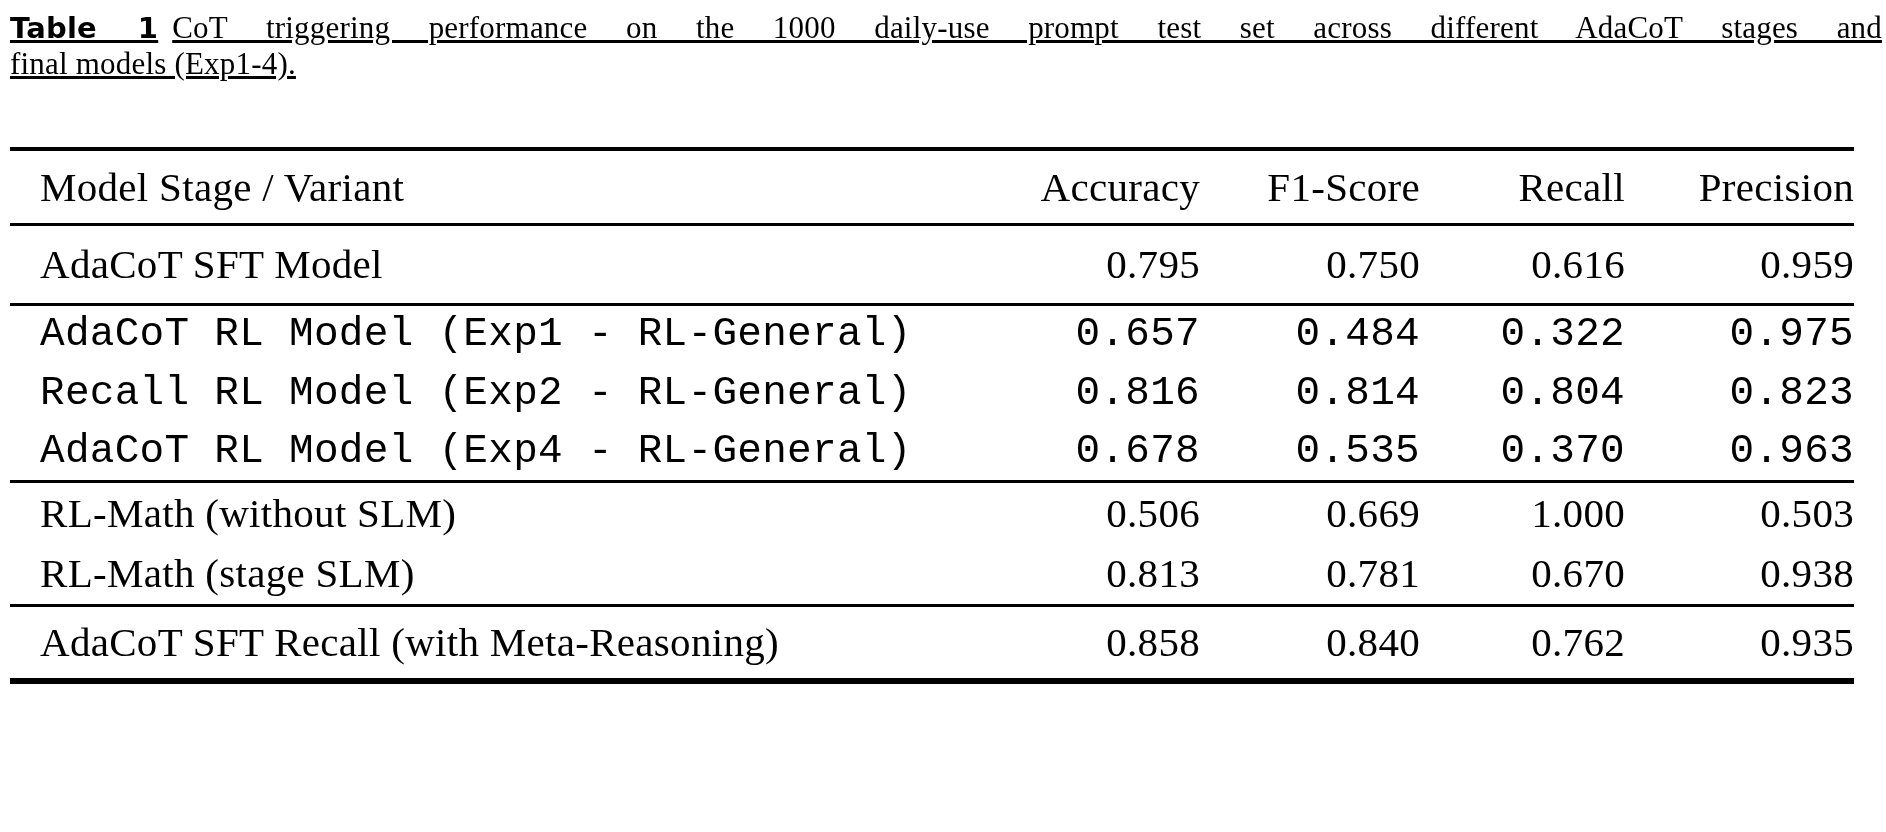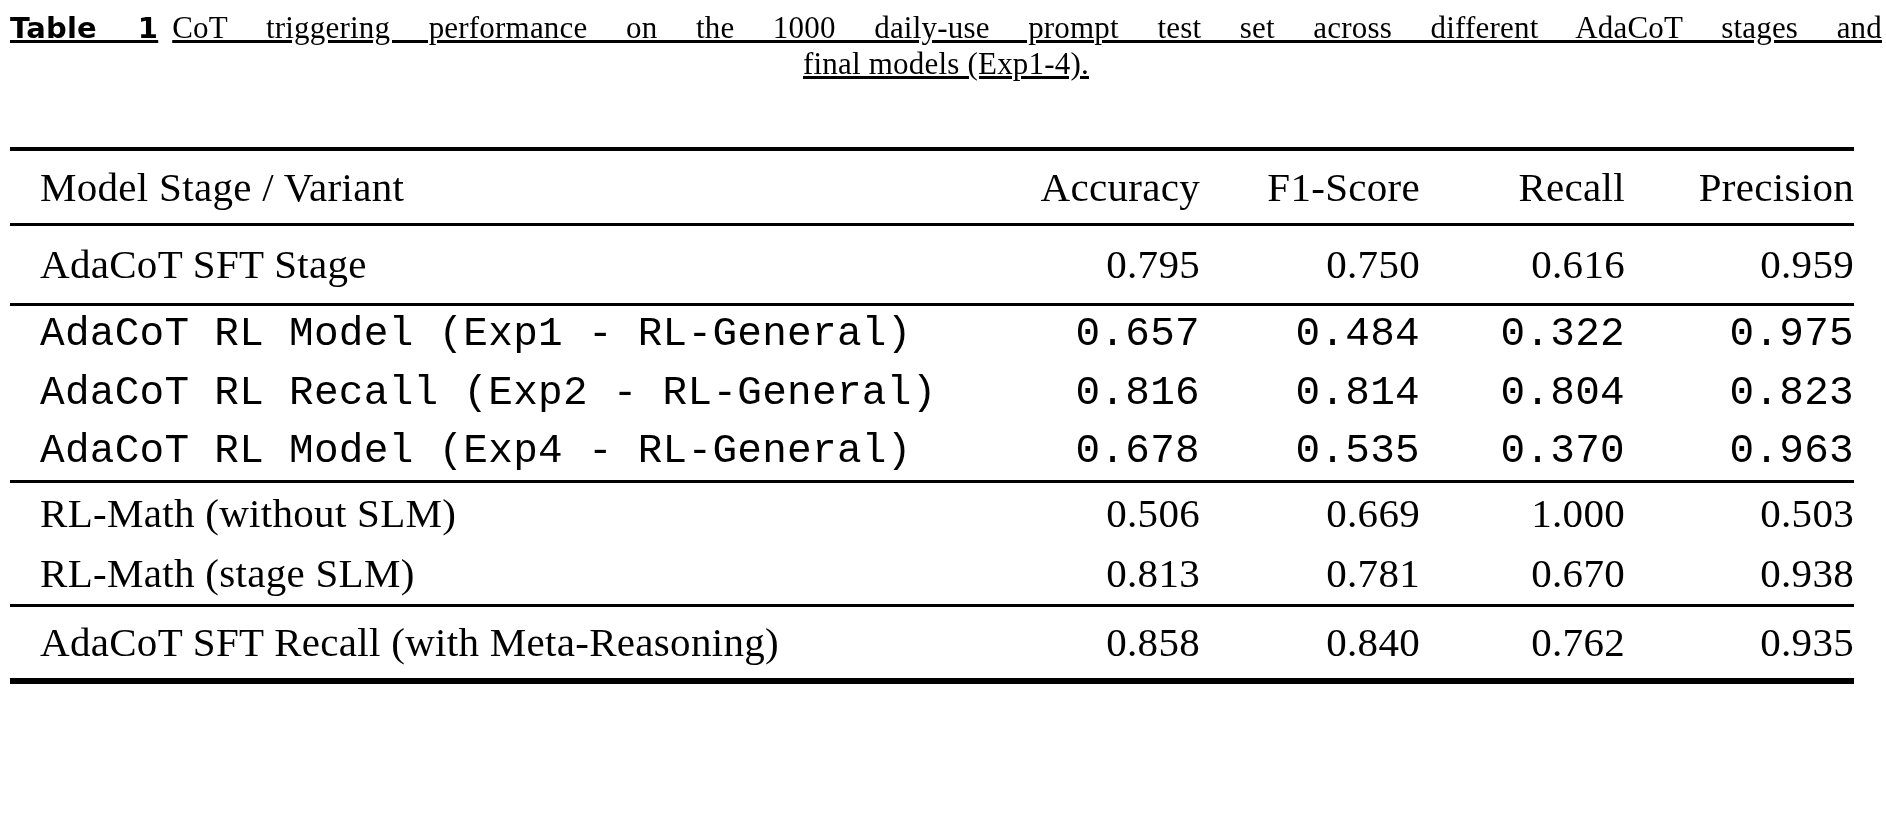--- a/index.html
+++ b/index.html
@@ -11,21 +11,21 @@
     font-family: "Liberation Serif", "DejaVu Serif", serif;
     overflow: hidden;
   }
   .caption {
     padding: 10px 4px 0 10px;
     font-size: 31px;
     line-height: 35px;
     letter-spacing: 0.2px;
     text-decoration: underline;
   }
-  .cap-line { display: block; text-align: center; }
+  .cap-line { display: block; }
   .jl { text-align: justify; text-align-last: justify; }
   .cap-label {
     font-family: "DejaVu Sans", "Liberation Sans", sans-serif;
     font-weight: 700;
     font-size: 29px;
     padding-right: 14px;
   }
   table.results {
     border-collapse: collapse;
     table-layout: fixed;
@@ -72,38 +72,38 @@
       <th class="name">Model Stage / Variant</th>
       <th class="num">Accuracy</th>
       <th class="num">F1-Score</th>
       <th class="num">Recall</th>
       <th class="num">Precision</th>
     </tr>
   </thead>
 
   <tbody class="g1 sep">
     <tr>
-      <td class="name">AdaCoT SFT Stage</td>
+      <td class="name">AdaCoT SFT Model</td>
       <td class="num">0.795</td>
       <td class="num">0.750</td>
       <td class="num">0.616</td>
       <td class="num">0.959</td>
     </tr>
   </tbody>
 
   <tbody class="g2 sep">
     <tr>
       <td class="name">AdaCoT RL Model (Exp1 - RL-General)</td>
       <td class="num">0.657</td>
       <td class="num">0.484</td>
       <td class="num">0.322</td>
       <td class="num">0.975</td>
     </tr>
     <tr>
-      <td class="name">AdaCoT RL Recall (Exp2 - RL-General)</td>
+      <td class="name">Recall RL Model (Exp2 - RL-General)</td>
       <td class="num">0.816</td>
       <td class="num">0.814</td>
       <td class="num">0.804</td>
       <td class="num">0.823</td>
     </tr>
     <tr>
       <td class="name">AdaCoT RL Model (Exp4 - RL-General)</td>
       <td class="num">0.678</td>
       <td class="num">0.535</td>
       <td class="num">0.370</td>

